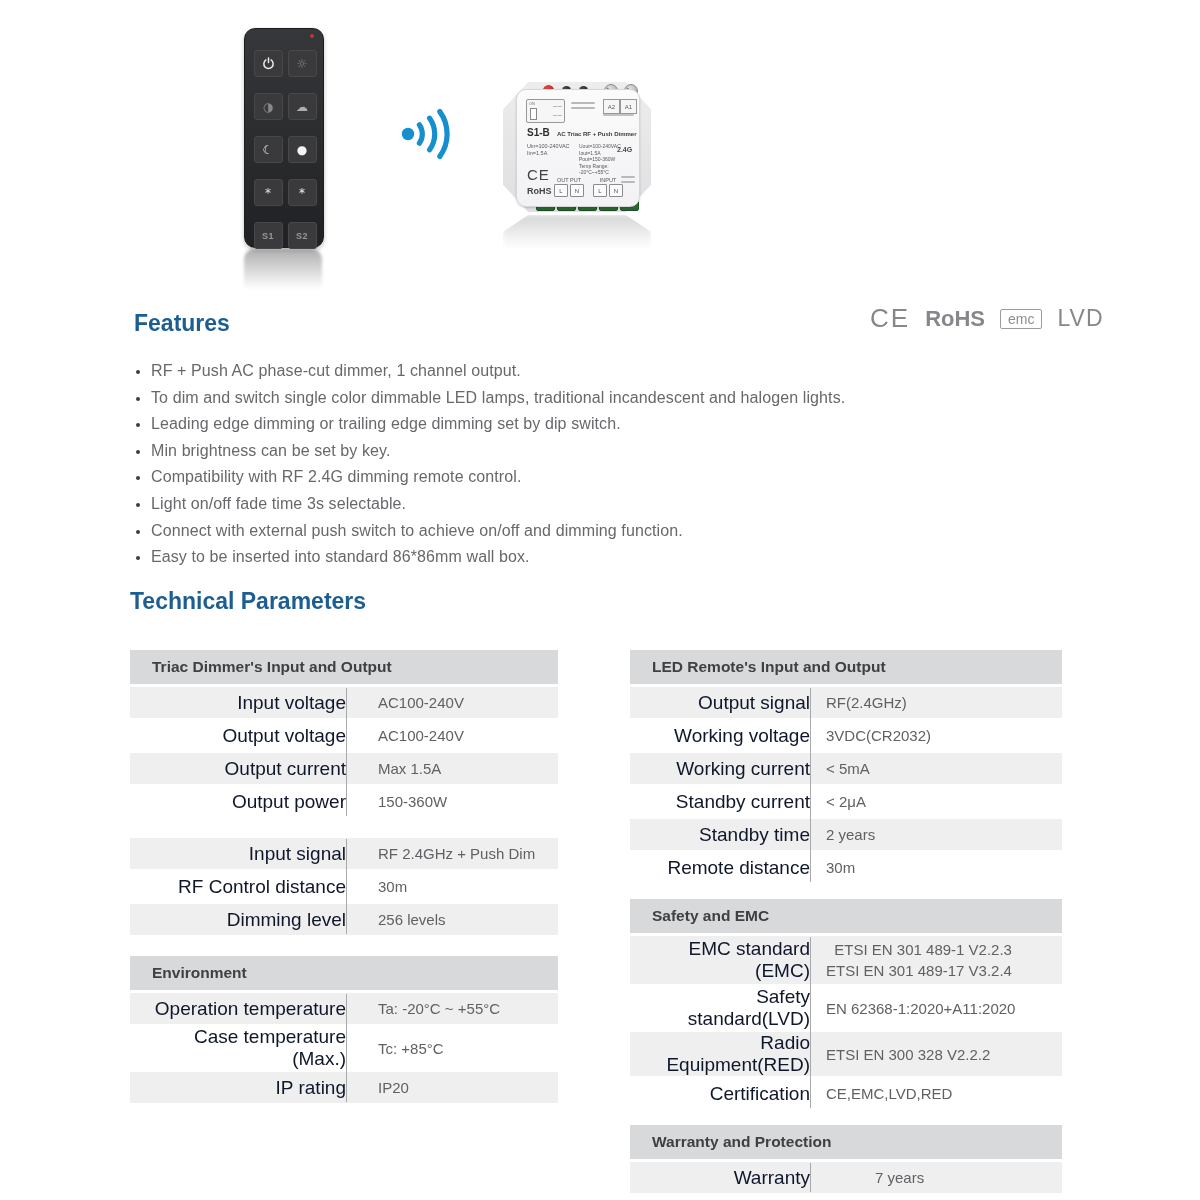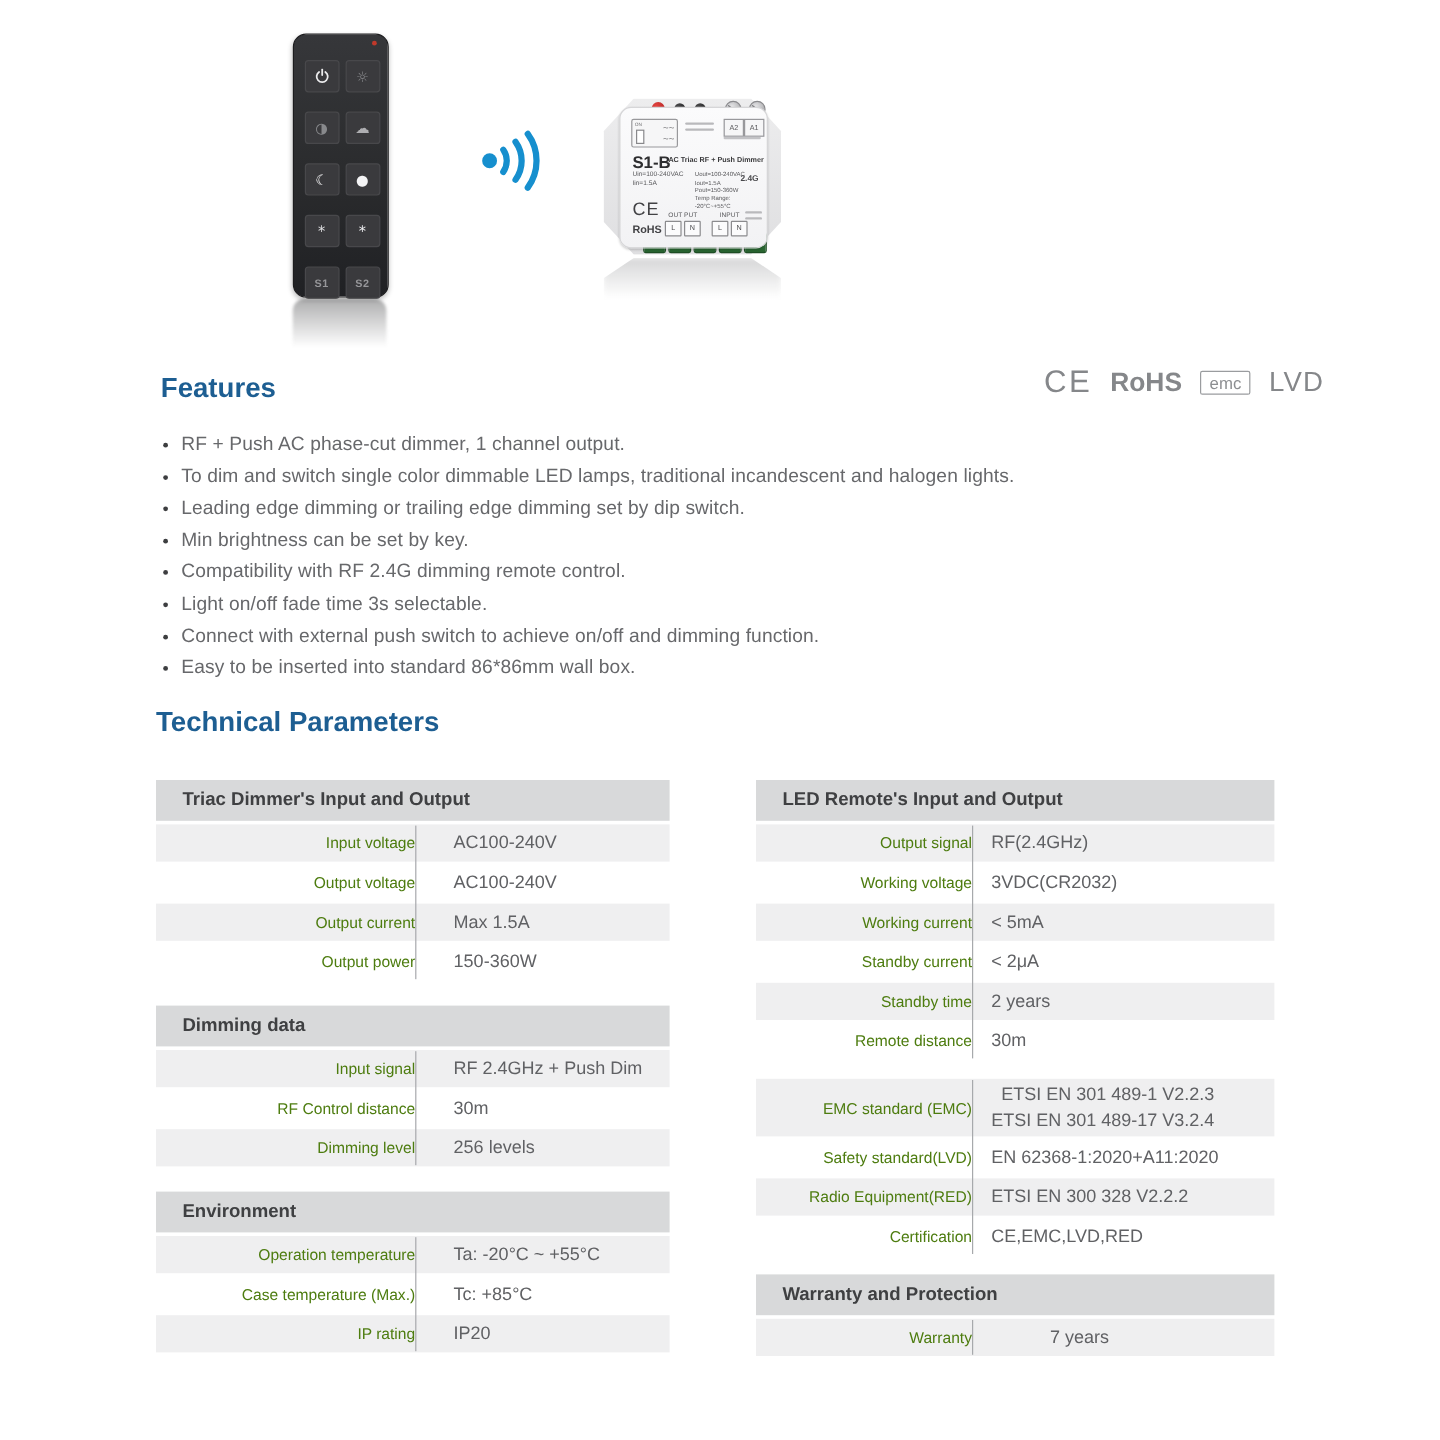--- a/index.html
+++ b/index.html
@@ -46,21 +46,21 @@
   .dip-on{position:absolute;left:2px;top:1px;font-size:4px;color:#737376;}
   .dip-sw{position:absolute;left:3px;top:8px;width:5px;height:10px;background:#fff;border:1px solid #88888b;}
   .dip-sw::after{content:"";position:absolute;left:0;top:0;width:100%;height:4px;background:#55555<BAD>8;}
   .dip-wave{position:absolute;right:3px;top:2px;font-size:8px;color:#7c7c7f;letter-spacing:-1px;line-height:9px;}
   .center-marks{position:absolute;left:54px;top:12px;width:24px;}
   .center-marks span{display:block;height:2px;background:#b9b9bc;margin-bottom:3px;border-radius:1px;}
   .a-box{position:absolute;left:86px;top:9px;display:flex;}
   .a-cell{width:15px;height:13px;border:1px solid #98989b;background:#f6f6f7;font-size:6px;color:#58585b;
           display:flex;align-items:center;justify-content:center;}
   .a-sub{position:absolute;left:86px;top:24px;width:31px;height:2px;background:#c2c2c5;border-radius:1px;}
-  .dm-model{position:absolute;left:10px;top:37px;font-size:14px;font-weight:bold;color:#2e2e30;}
+  .dm-model{position:absolute;left:10px;top:37px;font-size:10px;font-weight:bold;color:#2e2e30;}
   .dm-title{position:absolute;left:40px;top:41px;font-size:6px;font-weight:bold;color:#3a3a3c;}
   .dm-specs-l{position:absolute;left:10px;top:53px;font-size:5.5px;line-height:7px;color:#58585b;}
   .dm-specs-r{position:absolute;left:62px;top:53px;font-size:5px;line-height:6.5px;color:#58585b;width:48px;}
   .dm-rf{position:absolute;left:100px;top:56px;font-size:7px;font-weight:bold;color:#48484b;}
   .dm-ce{position:absolute;left:10px;top:76px;font-size:15px;color:#424245;letter-spacing:1px;}
   .dm-rohs{position:absolute;left:10px;top:96px;font-size:9px;font-weight:bold;color:#424245;}
   .term-group{position:absolute;top:87px;}
   .term-label{font-size:5.5px;color:#58585b;text-align:center;margin-bottom:1px;}
   .term-cells{display:flex;gap:2px;}
   .term-cell{width:12px;height:11px;border:1px solid #8b8b8e;background:#fbfbfc;font-size:6px;color:#4c4c4f;
@@ -90,21 +90,21 @@
   .left-col{left:130px;width:428px;--split:216px;--vpad:32px;--lpad:22px;}
   .right-col{left:630px;width:432px;--split:180px;--vpad:16px;--lpad:20px;}
   .spec-table{margin-bottom:21px;}
   .right-col .spec-table{margin-bottom:16px;}
   .tbl-header{background:#d8d9da;height:34px;display:flex;align-items:center;padding-left:22px;
               font-size:15.5px;font-weight:bold;color:#3f4042;margin-bottom:3px;}
   .tbl-rows{position:relative;}
   .tbl-rows::before{content:"";position:absolute;left:var(--split);top:1px;bottom:1px;width:1px;background:#a7a9ac;}
   .tbl-row{display:flex;min-height:31px;align-items:center;margin-bottom:2px;}
   .tbl-row:nth-child(odd){background:#efeff0;}
-  .cell-label{width:var(--split);padding-left:var(--lpad);box-sizing:border-box;font-size:13px;color:#4d7c0f;}
+  .cell-label{width:var(--split);padding-left:var(--lpad);box-sizing:border-box;font-size:19px;color:#0f172a;}
   .cell-value{padding-left:var(--vpad);font-size:15px;color:#606164;line-height:1.4;padding-top:3px;padding-bottom:3px;}
   .right-col .spec-table:nth-child(3) .cell-value{padding-left:65px;}
 </style>
 </head>
 <body>
 
 <div class="page">
 
   <div class="remote">
     <span class="led"></span>
@@ -262,21 +262,20 @@
           </div>
           <div class="tbl-row">
             <div class="cell-label">Output power</div>
             <div class="cell-value">
               <div>150-360W</div>
             </div>
           </div>
         </div>
       </div>
       <div class="spec-table">
-        <div class="tbl-header">Dimming data</div>
         <div class="tbl-rows">
           <div class="tbl-row">
             <div class="cell-label">Input signal</div>
             <div class="cell-value">
               <div>RF 2.4GHz + Push Dim</div>
             </div>
           </div>
           <div class="tbl-row">
             <div class="cell-label">RF Control distance</div>
             <div class="cell-value">
@@ -351,20 +350,21 @@
           </div>
           <div class="tbl-row">
             <div class="cell-label">Remote distance</div>
             <div class="cell-value">
               <div>30m</div>
             </div>
           </div>
         </div>
       </div>
       <div class="spec-table">
+        <div class="tbl-header">Safety and EMC</div>
         <div class="tbl-rows">
           <div class="tbl-row">
             <div class="cell-label">EMC standard (EMC)</div>
             <div class="cell-value">
               <div>ETSI EN 301 489-1 V2.2.3</div>
               <div>ETSI EN 301 489-17 V3.2.4</div>
             </div>
           </div>
           <div class="tbl-row">
             <div class="cell-label">Safety standard(LVD)</div>

